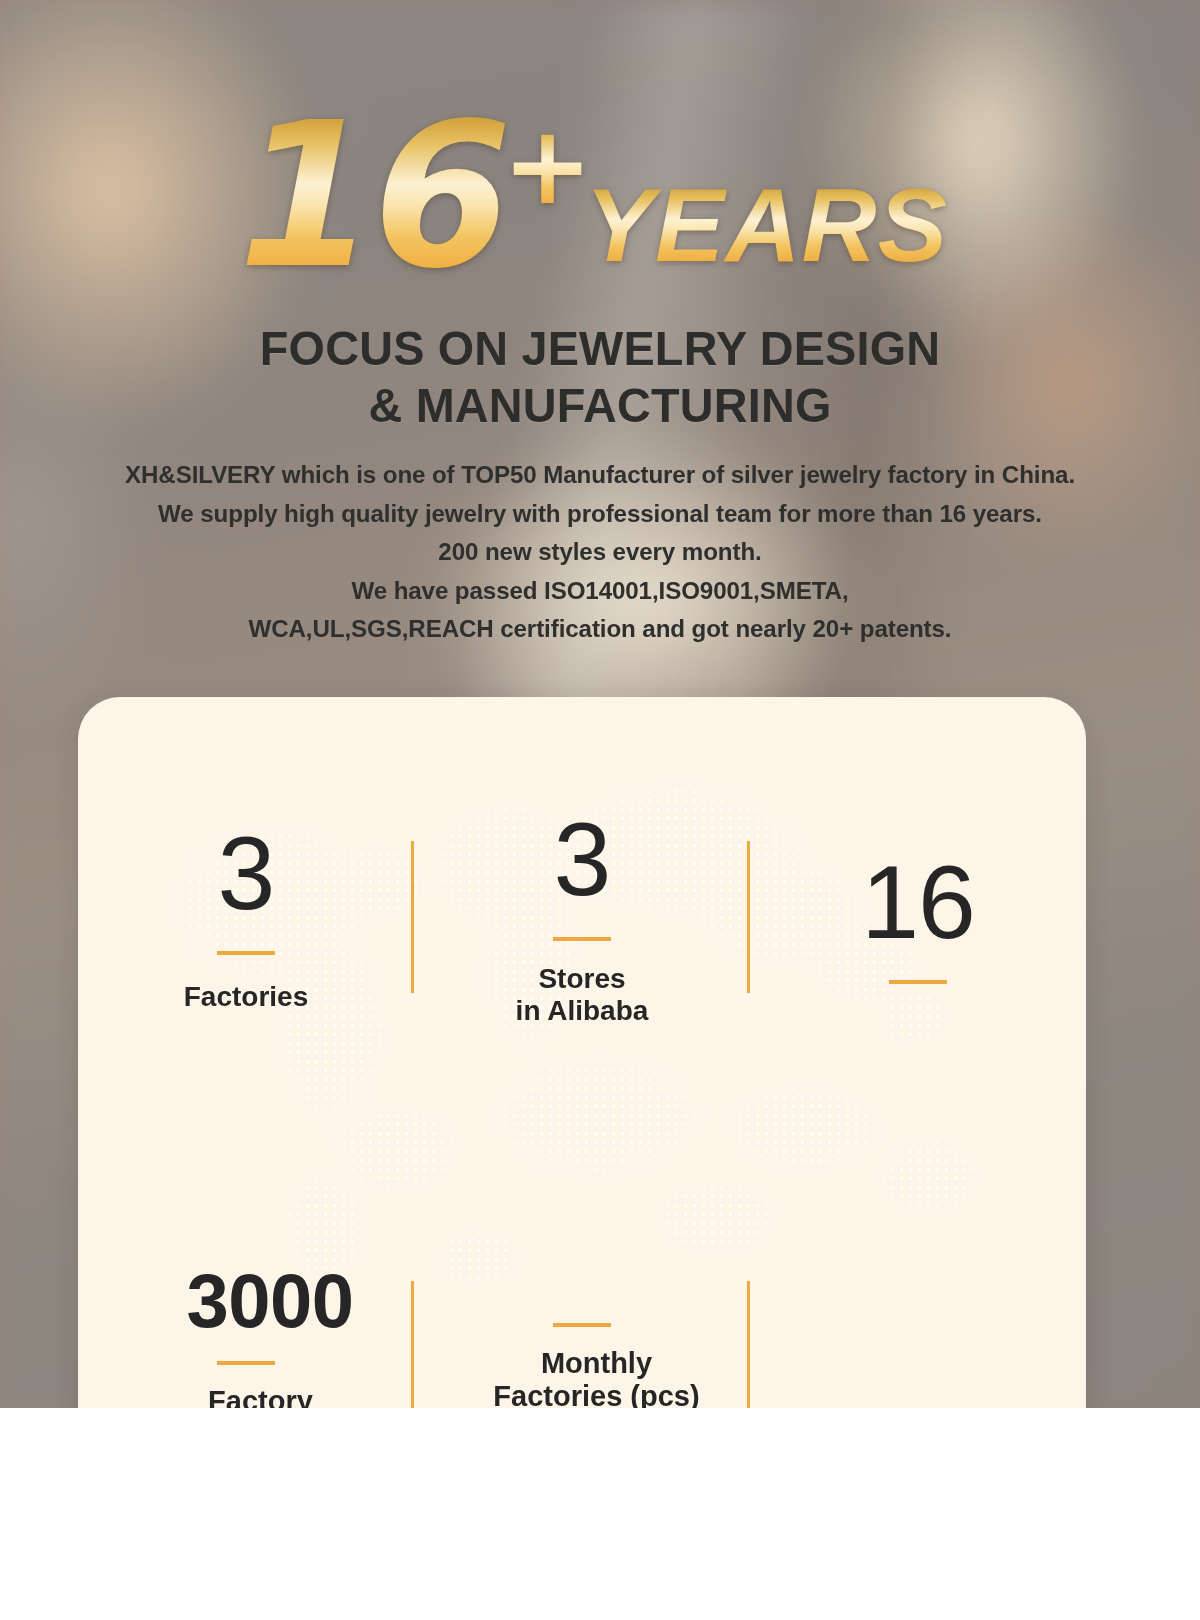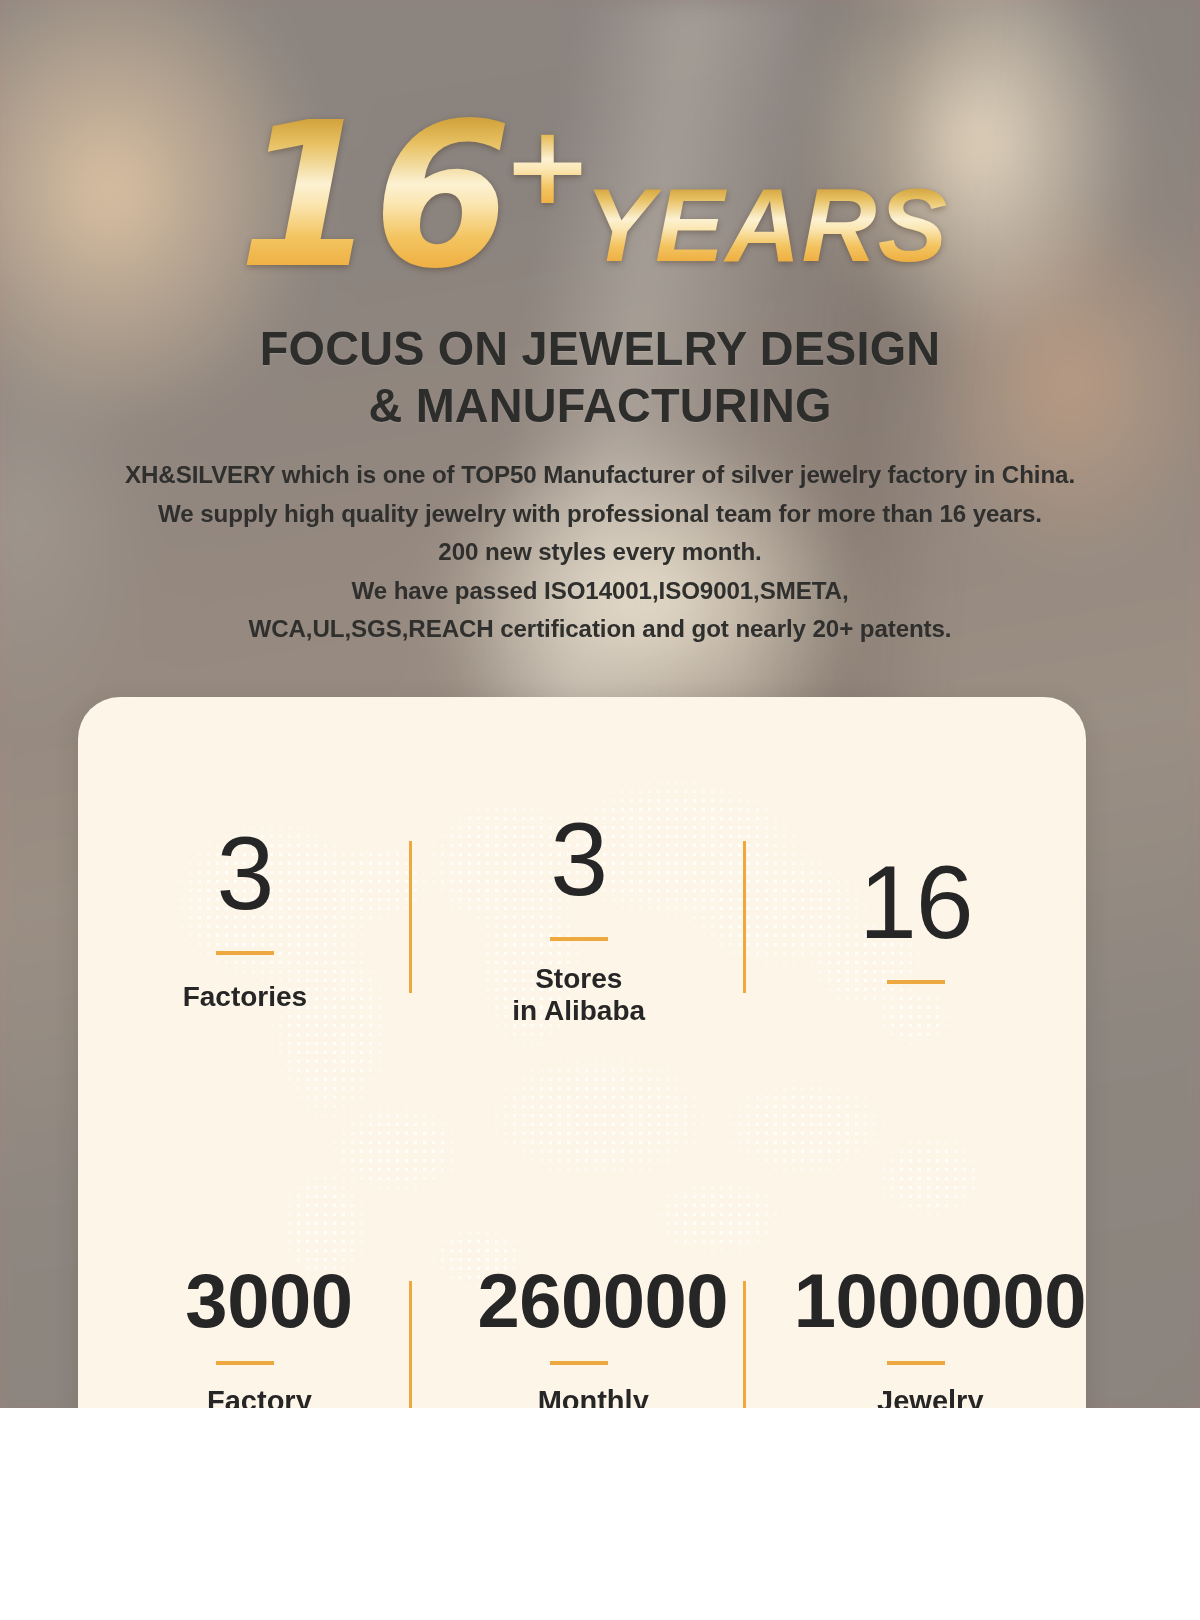--- a/index.html
+++ b/index.html
@@ -259,29 +259,22 @@
       </div>
 
       <div class="stat-cell row2 div-right">
         <div class="stat-num">3000</div>
         <div class="stat-rule"></div>
         <div class="stat-label">Factory
 Areas(m2)</div>
       </div>
 
       <div class="stat-cell row2 div-right">
-        <div class="stat-num">260000</div>
         <div class="stat-rule"></div>
         <div class="stat-label">Monthly
 Factories (pcs)</div>
       </div>
 
-      <div class="stat-cell row2">
-        <div class="stat-num">1000000</div>
-        <div class="stat-rule"></div>
-        <div class="stat-label">Jewelry
-SKU</div>
-      </div>
 
     </div>
   </div>
 
 </div>
 
 </body></html>

